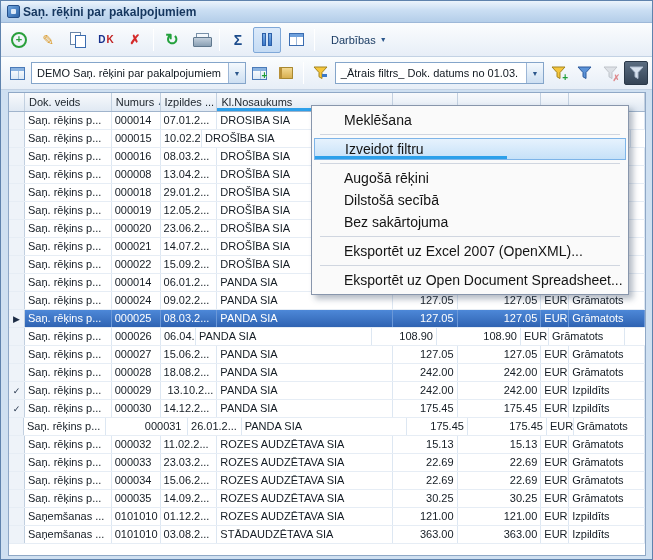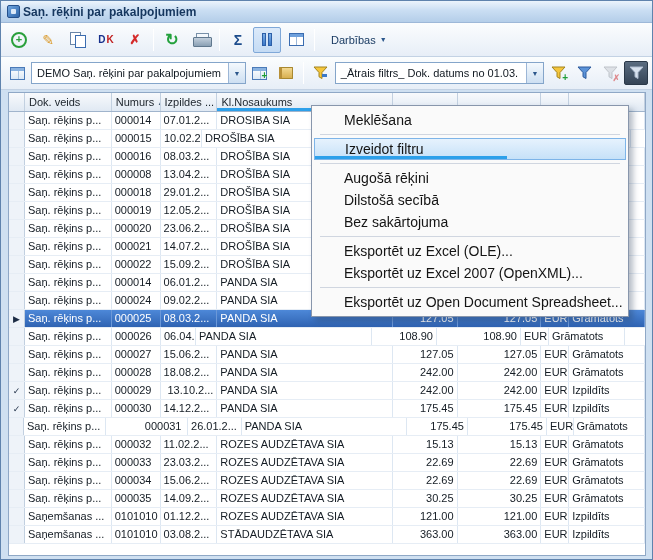--- a/index.html
+++ b/index.html
@@ -487,19 +487,18 @@
 
   <div class="context-menu">
       <div class="menu-item">Meklēšana</div>
       <div class="menu-sep"></div>
       <div class="menu-item hl">Izveidot filtru</div>
       <div class="menu-sep"></div>
       <div class="menu-item">Augošā rēķini</div>
       <div class="menu-item">Dilstošā secībā</div>
       <div class="menu-item">Bez sakārtojuma</div>
       <div class="menu-sep"></div>
-      <div class="menu-item">Eksportēt uz Excel (OLE)...</div>
       <div class="menu-item">Eksportēt uz Excel 2007 (OpenXML)...</div>
       <div class="menu-sep"></div>
       <div class="menu-item">Eksportēt uz Open Document Spreadsheet...</div>
     </div>
 
 </div>
 
 </body></html>

